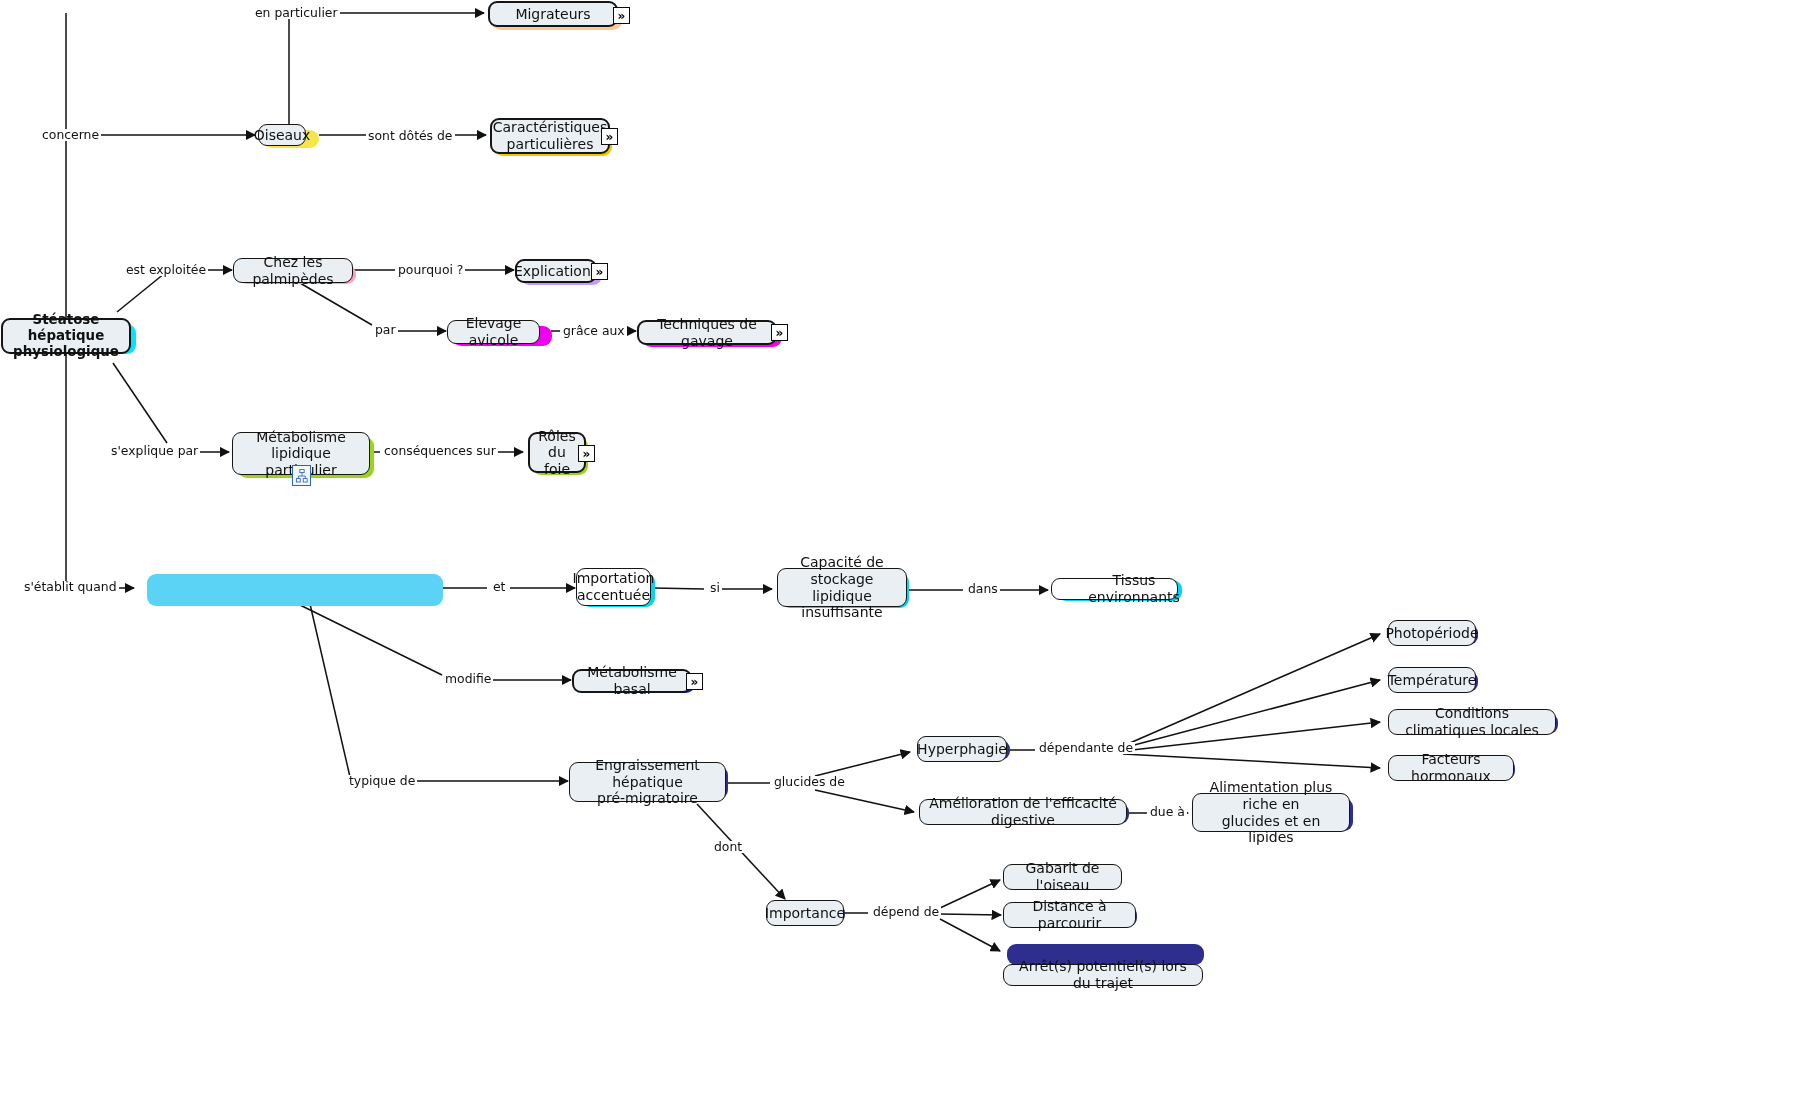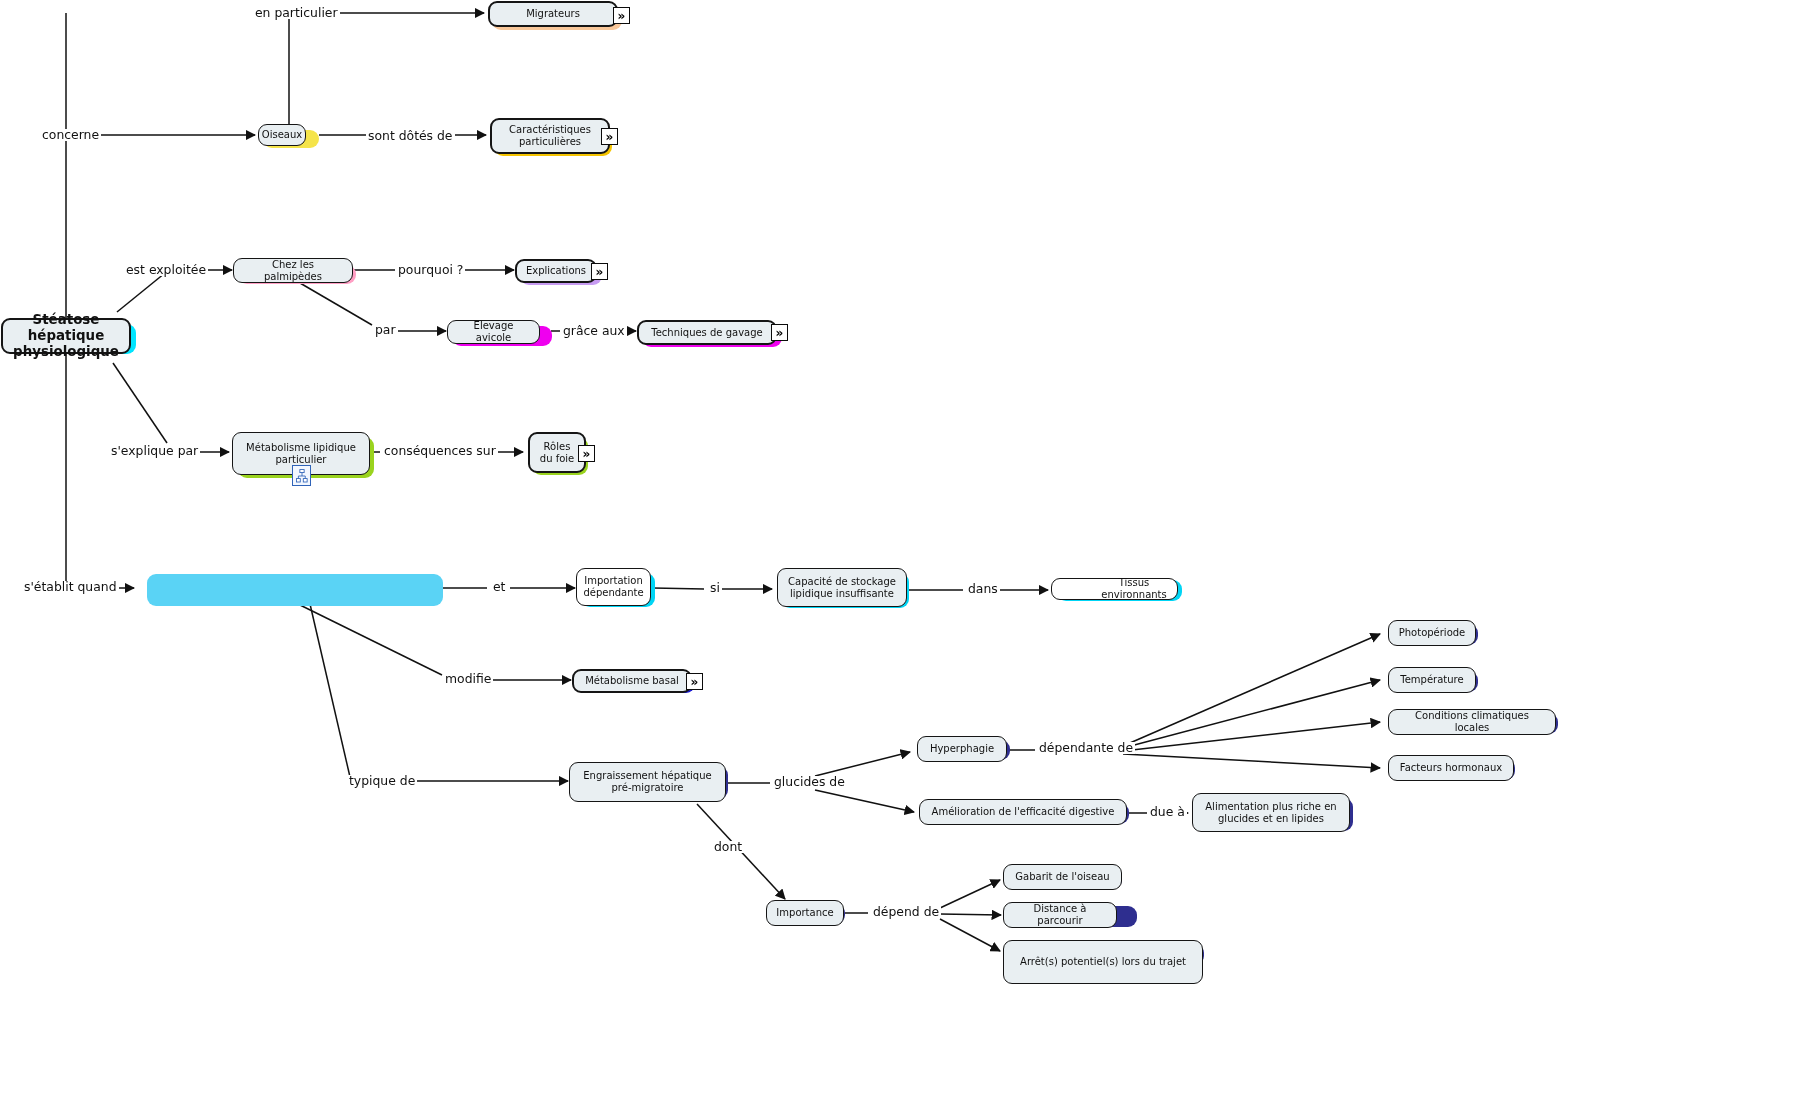--- a/index.html
+++ b/index.html
@@ -33,21 +33,21 @@
     position: absolute;
     box-sizing: border-box;
     display: flex;
     align-items: center;
     justify-content: center;
     text-align: center;
     border: 1.6px solid #151515;
     border-radius: 9px;
     background: #e9eff2;
     color: #111111;
-    font-size: 10px;
+    font-size: 14px;
     line-height: 1.18;
     padding: 3px 8px;
     white-space: pre-line;
     z-index: 5;
   }
   .node.thick { border-width: 2.6px; }
   .node.white { background: #ffffff; }
   .node.root {
     font-weight: bold;
     font-size: 13.4px;
@@ -245,21 +245,21 @@
       <path d="M7 4 L7 8 M2.8 8 L10.8 8 M2.8 8 L2.8 11 M10.8 8 L10.8 11" stroke="#2f63b8" stroke-width="1" fill="none"></path>
     </svg>
   </div>
 
   <div class="node thick" style="left:528px; top:432px; width:58px; height:41px;">Rôles
 du foie</div>
   <div class="badge" style="left:578px; top:445px;">»</div>
 
 
   <div class="node white" style="left:576px; top:568px; width:75px; height:38px;">Importation
-dépendante</div>
+accentuée</div>
 
   <div class="node" style="left:777px; top:568px; width:130px; height:39px;">Capacité de stockage
 lipidique insuffisante</div>
 
   <div class="node white" style="left:1051px; top:578px; width:127px; height:22px;padding-left:47px;">Tissus environnants</div>
 
   <div class="node thick" style="left:572px; top:669px; width:120px; height:24px;">Métabolisme basal</div>
   <div class="badge" style="left:686px; top:673px;">»</div>
 
   <div class="node" style="left:569px; top:762px; width:157px; height:40px;">Engraissement hépatique
@@ -277,23 +277,23 @@
   <div class="node" style="left:1388px; top:667px; width:88px; height:26px;">Température</div>
 
   <div class="node" style="left:1388px; top:709px; width:168px; height:26px;">Conditions climatiques locales</div>
 
   <div class="node" style="left:1388px; top:755px; width:126px; height:26px;">Facteurs hormonaux</div>
 
   <div class="node" style="left:766px; top:900px; width:78px; height:26px;">Importance</div>
 
   <div class="node" style="left:1003px; top:864px; width:119px; height:26px;">Gabarit de l'oiseau</div>
 
-  <div class="node" style="left:1003px; top:902px; width:114px; height:26px;">Distance à parcourir</div>
-
-  <div class="node" style="left:1003px; top:940px; width:200px; height:44px;">Arrêt(s) potentiel(s) lors du trajet</div>
+  <div class="node" style="left:1003px; top:902px; width:133px; height:26px;">Distance à parcourir</div>
+
+  <div class="node" style="left:1003px; top:964px; width:200px; height:22px;">Arrêt(s) potentiel(s) lors du trajet</div>
 
   <div class="elabel" style="left:40px;  top:129px;">concerne</div>
   <div class="elabel" style="left:253px; top:7px;">en particulier</div>
   <div class="elabel" style="left:366px; top:130px;">sont dôtés de</div>
   <div class="elabel" style="left:124px; top:264px;">est exploitée</div>
   <div class="elabel" style="left:396px; top:264px;">pourquoi ?</div>
   <div class="elabel" style="left:373px; top:324px;">par</div>
   <div class="elabel" style="left:561px; top:325px;">grâce aux</div>
   <div class="elabel" style="left:109px; top:445px;">s'explique par</div>
   <div class="elabel" style="left:382px; top:445px;">conséquences sur</div>

